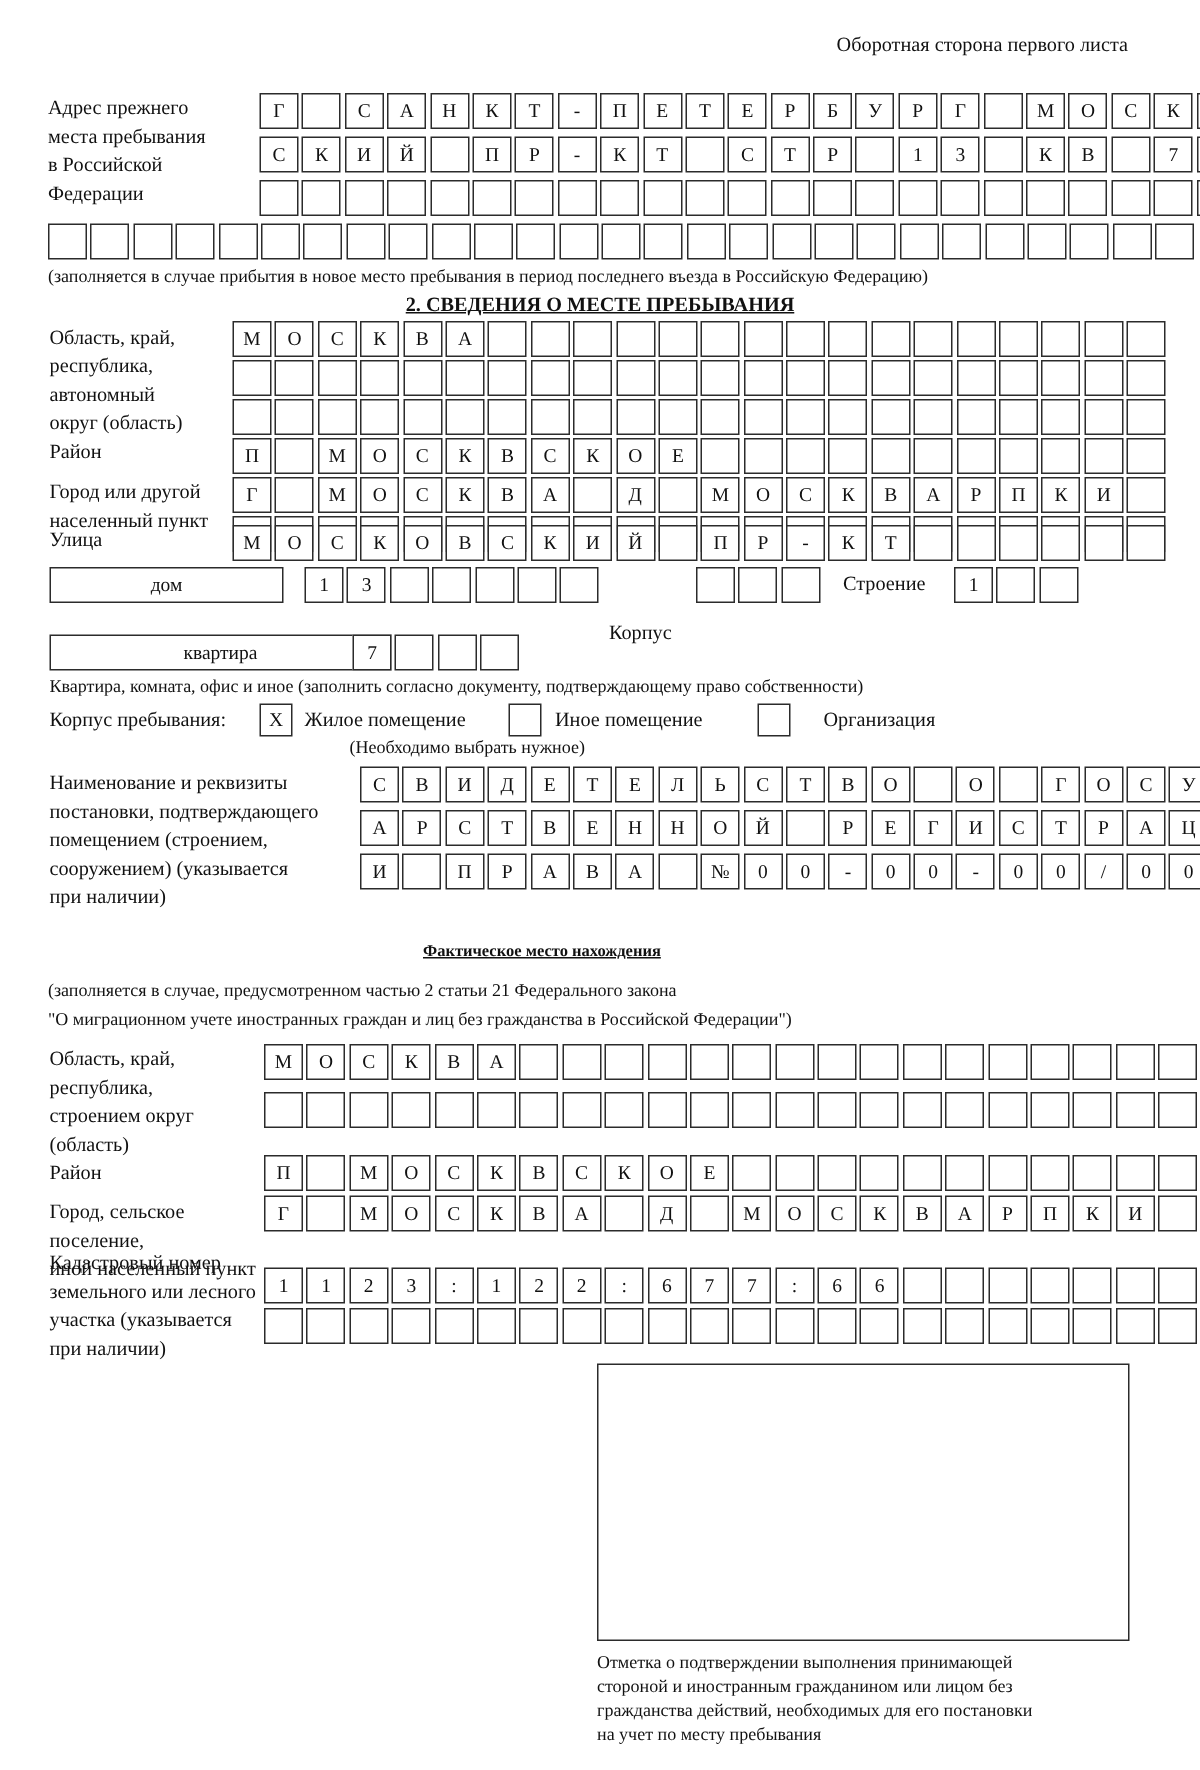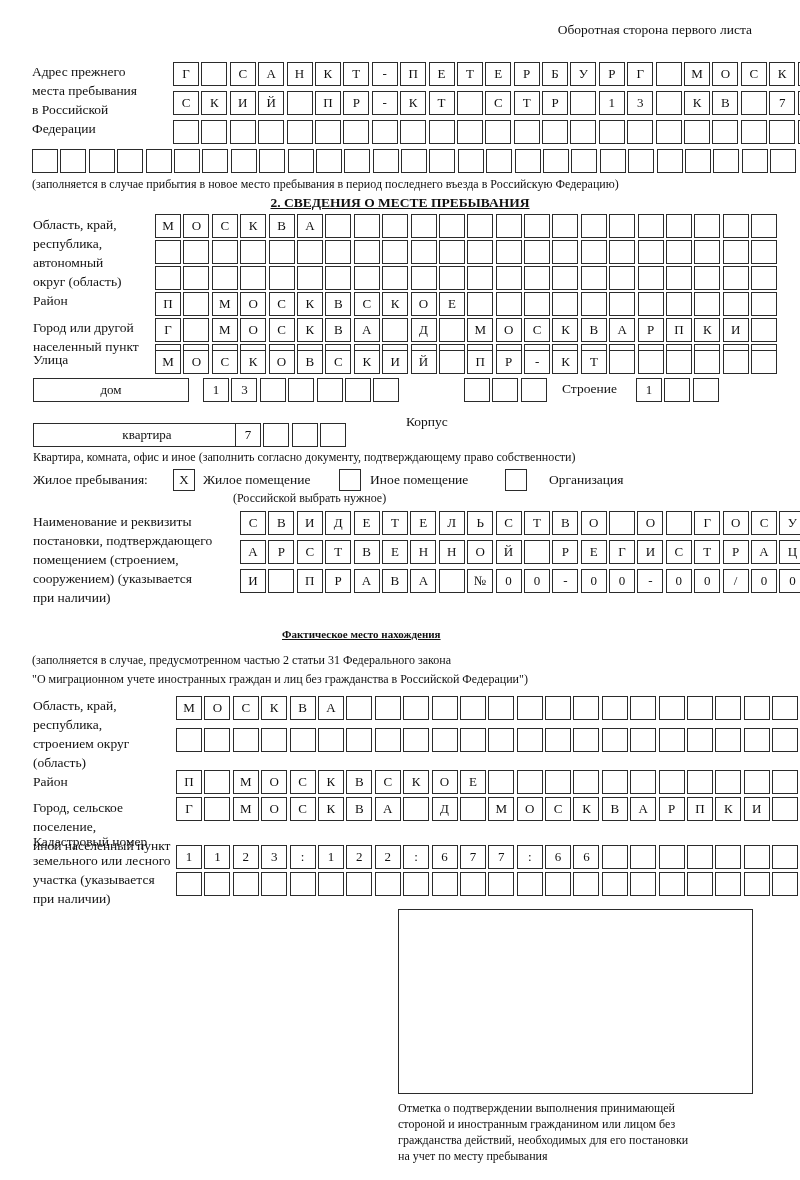--- a/index.html
+++ b/index.html
@@ -420,34 +420,34 @@
 
   <div class="abs longbox" style="left:33px; top:423px; width:228px;">квартира</div>
   <div class="abs cells" style="left:235px; top:423px;">
     <div class="cell">7</div>
     <div class="cell"></div>
     <div class="cell"></div>
     <div class="cell"></div>
   </div>
   <div class="abs small" style="left:33px; top:450px;">Квартира, комната, офис и иное (заполнить согласно документу, подтверждающему право собственности)</div>
 
-  <div class="abs label" style="left:33px; top:470px;">Жилое пребывания:</div>
+  <div class="abs label" style="left:33px; top:470px;">Корпус пребывания:</div>
   <div class="abs" style="left:173px; top:469px;">
     <span class="checkbox">Х</span>
   </div>
   <div class="abs label" style="left:203px; top:470px;">Жилое помещение</div>
   <div class="abs" style="left:339px; top:469px;">
     <span class="checkbox"></span>
   </div>
   <div class="abs label" style="left:370px; top:470px;">Иное помещение</div>
   <div class="abs" style="left:505px; top:469px;">
     <span class="checkbox"></span>
   </div>
   <div class="abs label" style="left:549px; top:470px;">Организация</div>
-  <div class="abs small" style="left:233px; top:491px;">(Российской выбрать нужное)</div>
+  <div class="abs small" style="left:233px; top:491px;">(Необходимо выбрать нужное)</div>
 
   <div class="abs" style="left:33px; top:512px; width:205px;">
     <div class="label">Наименование и реквизиты</div>
     <div class="label">постановки, подтверждающего</div>
     <div class="label">помещением (строением,</div>
     <div class="label">сооружением) (указывается</div>
     <div class="label">при наличии)</div>
   </div>
   <div class="abs cells" style="left:240px; top:511px;">
     <div class="cell">С</div>
@@ -513,21 +513,21 @@
     <div class="cell">-</div>
     <div class="cell">0</div>
     <div class="cell">0</div>
     <div class="cell">/</div>
     <div class="cell">0</div>
     <div class="cell">0</div>
 
   </div>
 
   <div class="abs bold" style="left:282px; top:628px; font-size:11px;">Фактическое место нахождения</div>
-  <div class="abs note" style="left:32px; top:652px; width:736px;">(заполняется в случае, предусмотренном частью 2 статьи 31 Федерального закона</div>
+  <div class="abs note" style="left:32px; top:652px; width:736px;">(заполняется в случае, предусмотренном частью 2 статьи 21 Федерального закона</div>
   <div class="abs note" style="left:32px; top:671px; width:736px;">"О миграционном учете иностранных граждан и лиц без гражданства в Российской Федерации")</div>
 
   <div class="abs" style="left:33px; top:696px; width:145px;">
     <div class="label">Область, край,</div>
     <div class="label">республика,</div>
     <div class="label">строением округ</div>
     <div class="label">(область)</div>
   </div>
   <div class="abs cells" style="left:176px; top:696px;">
     <div class="cell">М</div>

